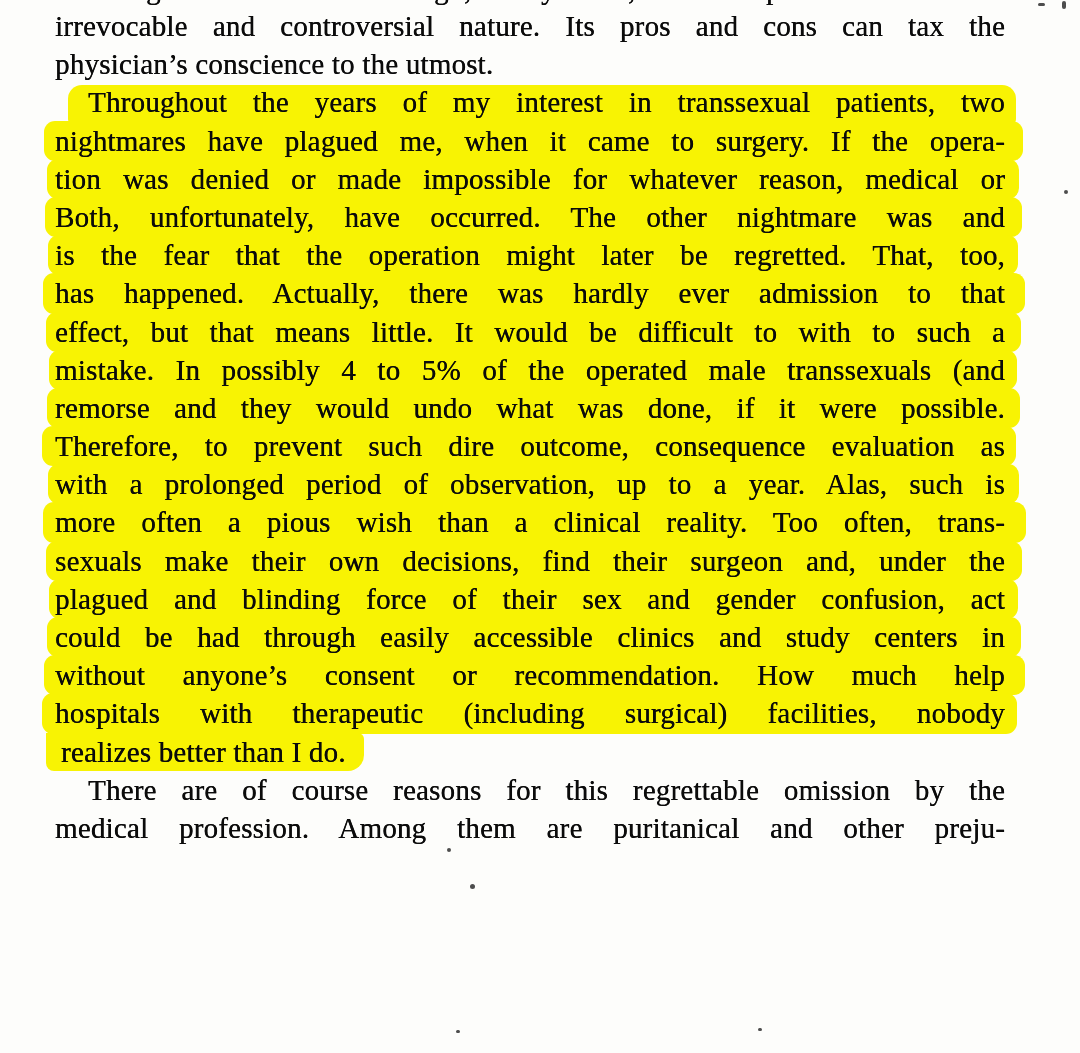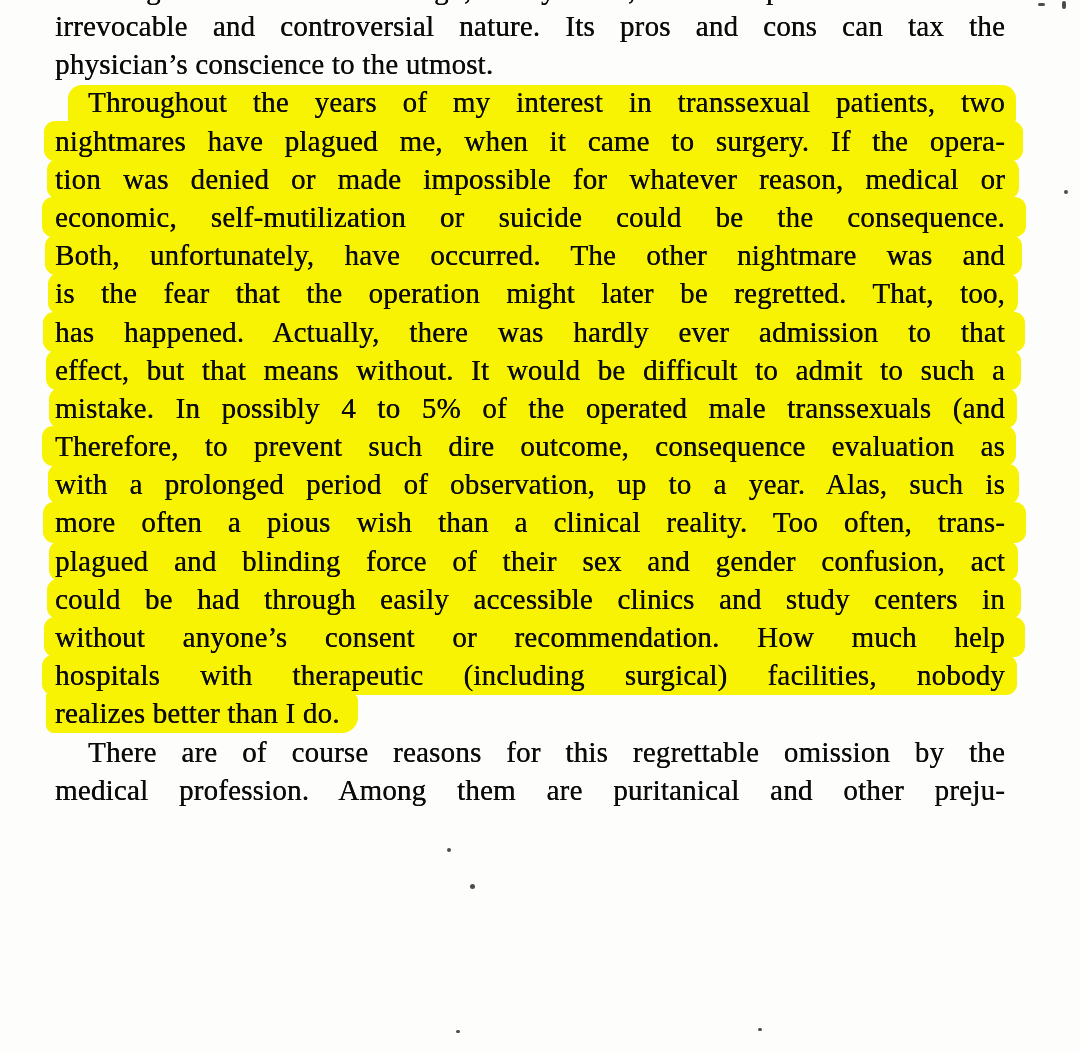--- a/index.html
+++ b/index.html
@@ -54,21 +54,21 @@
   .line.hl-first::before {
     left: var(--hl-l, 13px);
     top: 2px;
     border-radius: 14px 14px 4px 4px;
   }
   
   .hl-tail {
     display: inline-block;
     position: relative;
     margin-left: -9px;
-    padding: 0 18px 0 9px;
+    padding: 0 18px 0 15px;
     background: var(--hl, #f8f303);
     border-radius: 0 6px 16px 8px;
   }
   
   .frag {
     position: absolute;
     top: -25px;
     font-size: 29px;
     line-height: 29px;
     color: var(--ink, #0b0b0b);
@@ -94,29 +94,30 @@
     </div>
   <div class="text-column" id="text-column">
       <div class="para">
         <div class="line just">irrevocable and controversial nature. Its pros and cons can tax the</div>
         <div class="line">physician’s conscience to the utmost.</div>
       </div>
       <div class="para">
         <div class="line just indent hl hl-first" style="--hl-l: 13px; --hl-r: -11px;">Throughout the years of my interest in transsexual patients, two</div>
         <div class="line just hl" style="--hl-l: -11px; --hl-r: -18px;">nightmares have plagued me, when it came to surgery. If the opera-</div>
         <div class="line just hl" style="--hl-l: -8px; --hl-r: -14px;">tion was denied or made impossible for whatever reason, medical or</div>
-        <div class="line just hl" style="--hl-l: -13px; --hl-r: -21px;">economic, self-mutilization or suicide could be the consequence.</div>
         <div class="line just hl" style="--hl-l: -10px; --hl-r: -17px;">Both, unfortunately, have occurred. The other nightmare was and</div>
         <div class="line just hl" style="--hl-l: -7px; --hl-r: -13px;">is the fear that the operation might later be regretted. That, too,</div>
         <div class="line just hl" style="--hl-l: -12px; --hl-r: -20px;">has happened. Actually, there was hardly ever admission to that</div>
-        <div class="line just hl" style="--hl-l: -9px; --hl-r: -16px;">effect, but that means without. It would be difficult to admit to such a</div>
+        <div class="line just hl" style="--hl-l: -9px; --hl-r: -16px;">effect, but that means little. It would be difficult to with to such a</div>
         <div class="line just hl" style="--hl-l: -6px; --hl-r: -12px;">mistake. In possibly 4 to 5% of the operated male transsexuals (and</div>
+        <div class="line just hl" style="--hl-l: -8px; --hl-r: -15px;">remorse and they would undo what was done, if it were possible.</div>
         <div class="line just hl" style="--hl-l: -13px; --hl-r: -11px;">Therefore, to prevent such dire outcome, consequence evaluation as</div>
         <div class="line just hl" style="--hl-l: -7px; --hl-r: -14px;">with a prolonged period of observation, up to a year. Alas, such is</div>
         <div class="line just hl" style="--hl-l: -12px; --hl-r: -21px;">more often a pious wish than a clinical reality. Too often, trans-</div>
+        <div class="line just hl" style="--hl-l: -9px; --hl-r: -17px;">sexuals make their own decisions, find their surgeon and, under the</div>
         <div class="line just hl" style="--hl-l: -6px; --hl-r: -13px;">plagued and blinding force of their sex and gender confusion, act</div>
         <div class="line just hl" style="--hl-l: -8px; --hl-r: -16px;">could be had through easily accessible clinics and study centers in</div>
         <div class="line just hl" style="--hl-l: -11px; --hl-r: -20px;">without anyone’s consent or recommendation. How much help</div>
         <div class="line just hl" style="--hl-l: -13px; --hl-r: -12px;">hospitals with therapeutic (including surgical) facilities, nobody</div>
         <div class="line"><span class="hl-tail">realizes better than I do.</span></div>
       </div>
       <div class="para">
         <div class="line just indent">There are of course reasons for this regrettable omission by the</div>
         <div class="line just">medical profession. Among them are puritanical and other preju-</div>
       </div>

